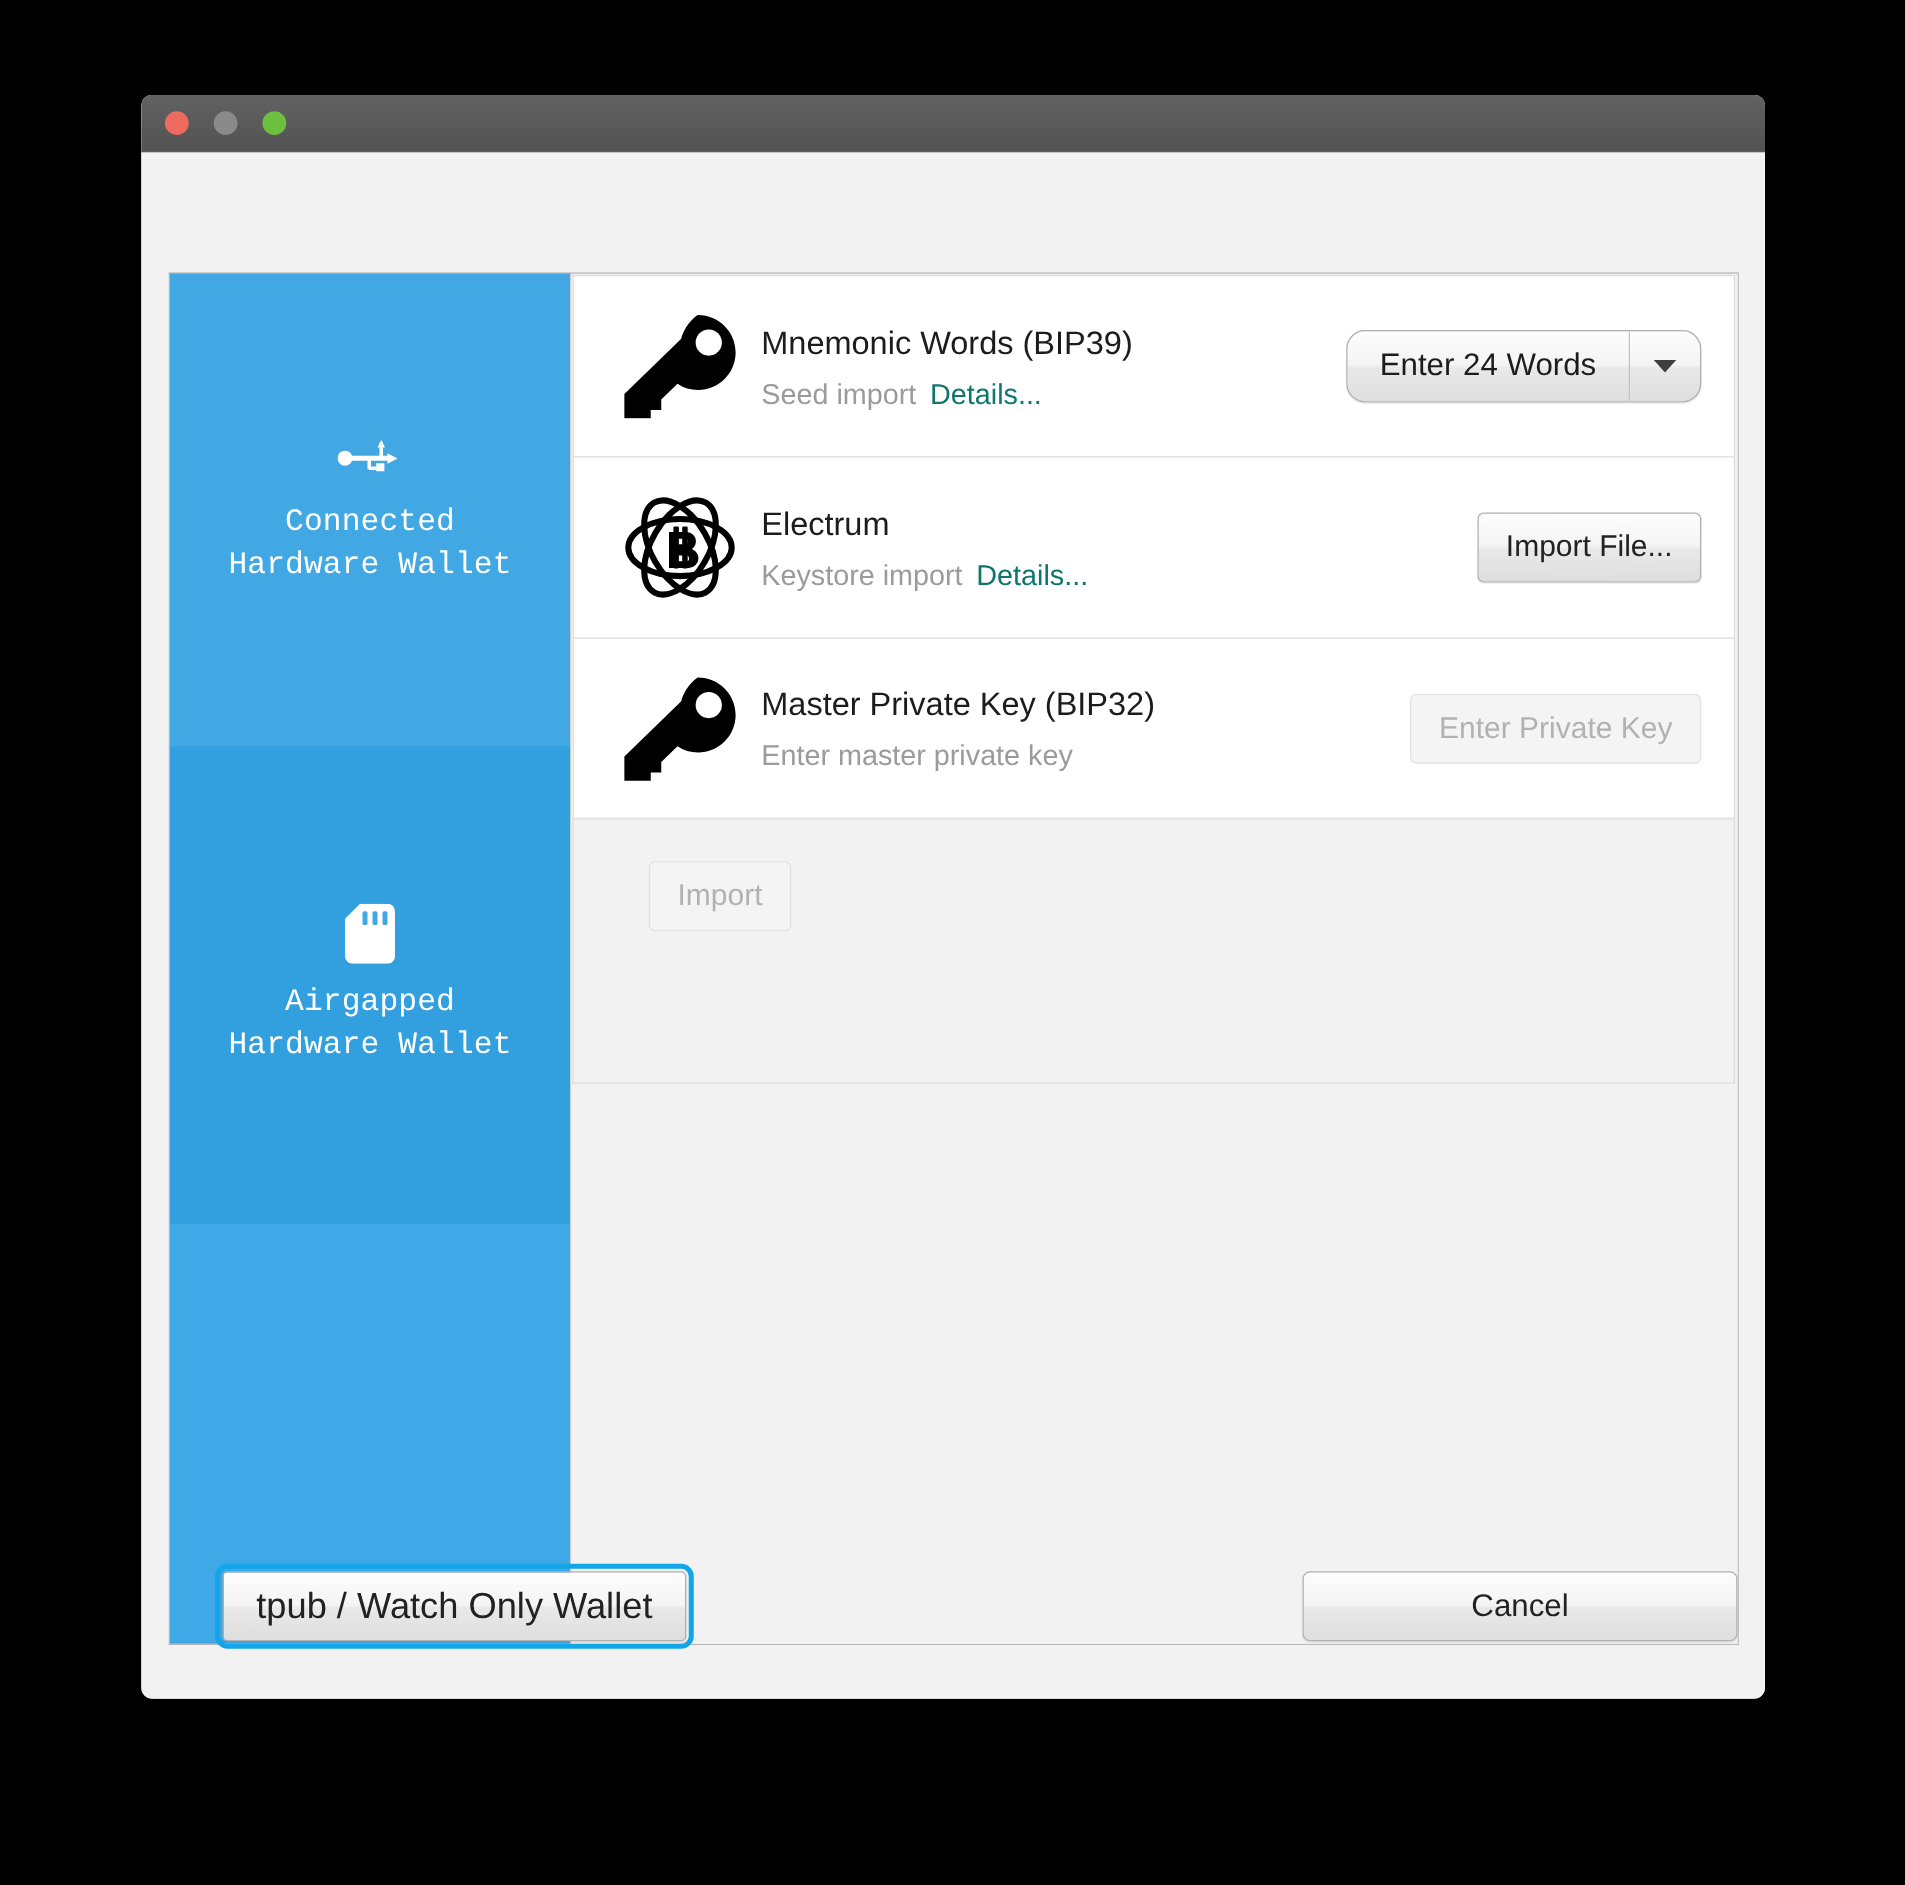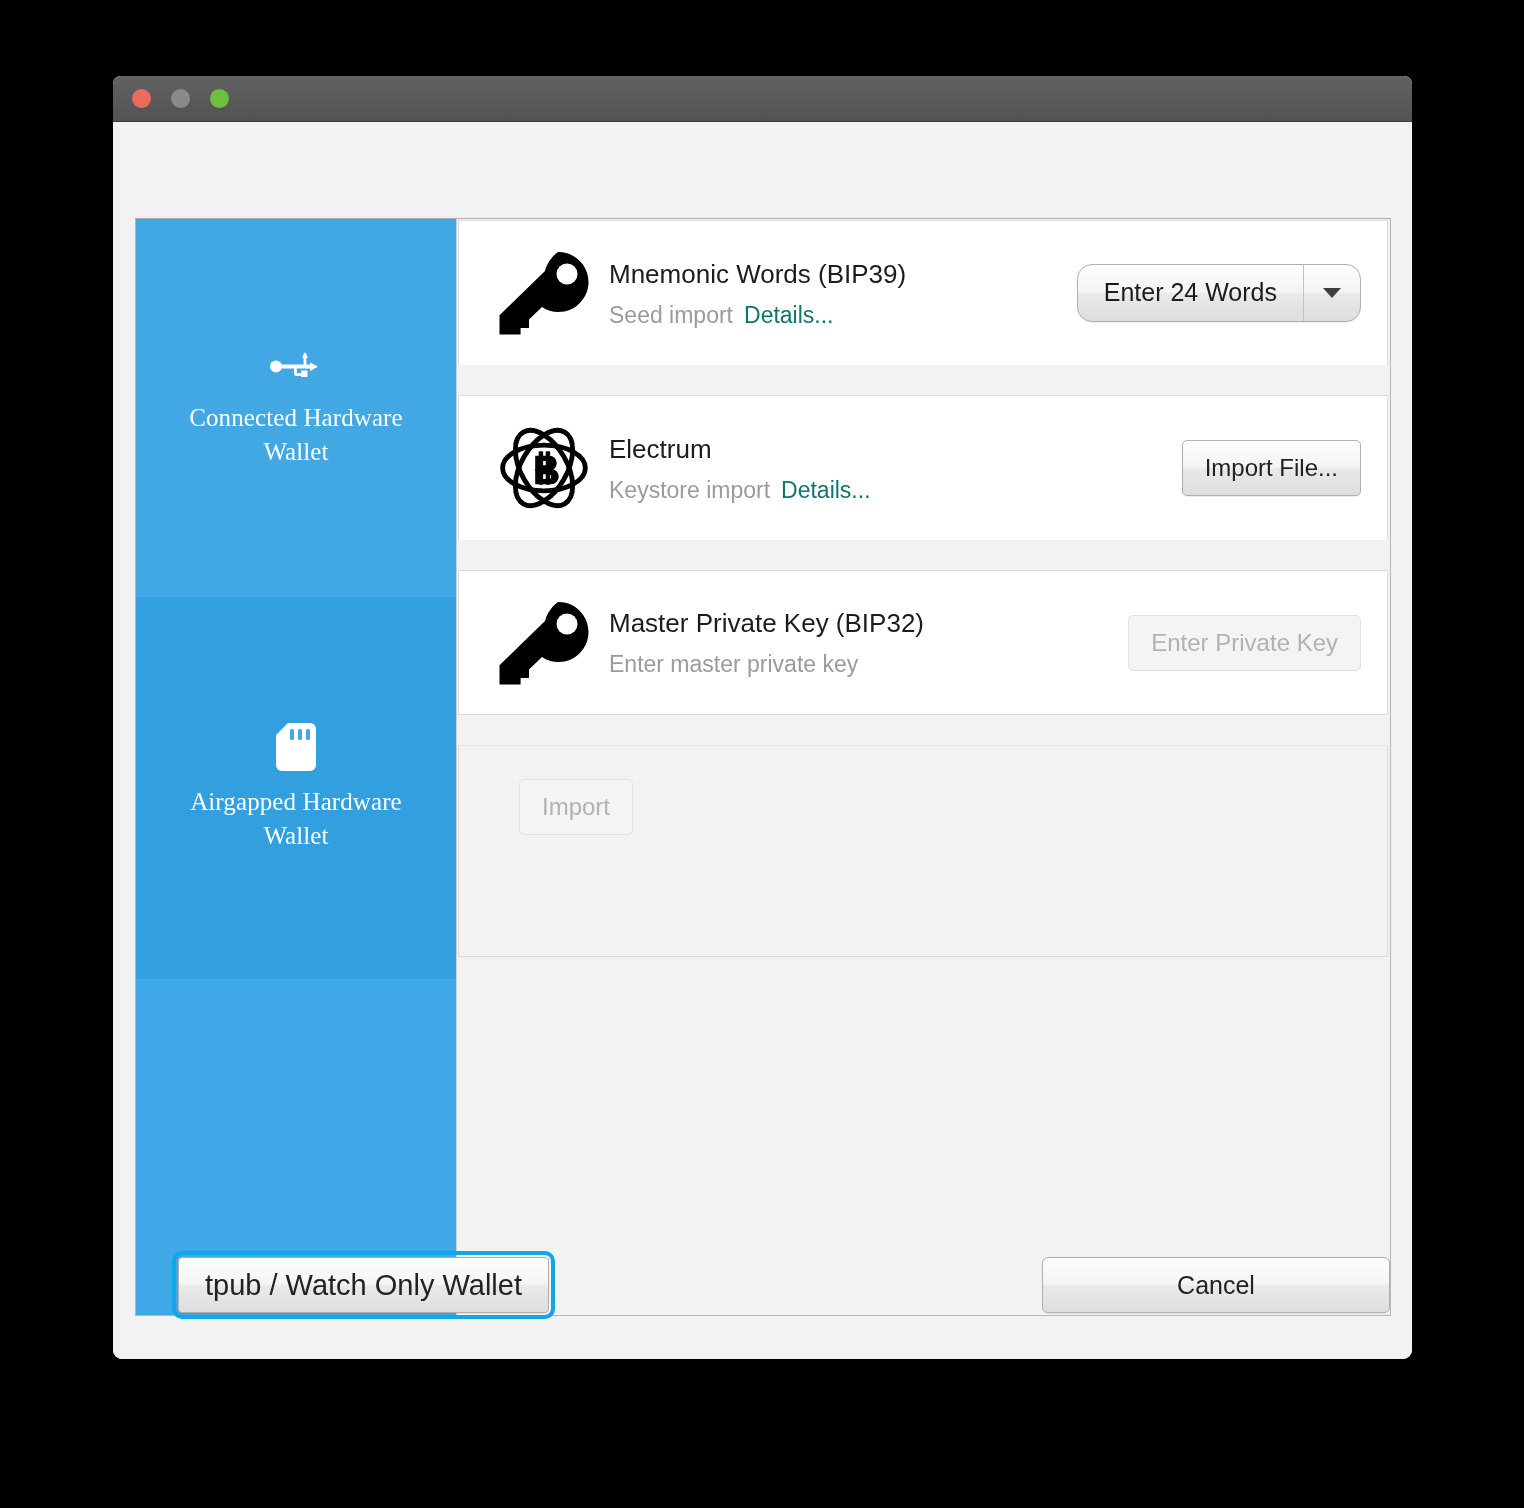--- a/index.html
+++ b/index.html
@@ -90,33 +90,32 @@
   .side-icon {
     display: block;
     margin-bottom: 14px;
     line-height: 0;
   }
   .side-label {
     font-size: 25px;
     line-height: 34px;
     letter-spacing: .1px;
     max-width: 250px;
-    font-family: Liberation Serif, serif;
+    font-family: Liberation Mono, monospace;
   }
 
   
   #content {
     flex: 1 1 auto;
     background: #f2f2f2;
     display: flex;
     flex-direction: column;
     min-width: 0;
     padding: 1px 2px 0 1px;
     box-sizing: border-box;
-    gap: 30px;
   }
 
   .card {
     background: #ffffff;
     border: 1px solid #dcdcdc;
     border-bottom: none;
     display: flex;
     align-items: center;
     padding: 0 26px 0 26px;
     box-sizing: border-box;

